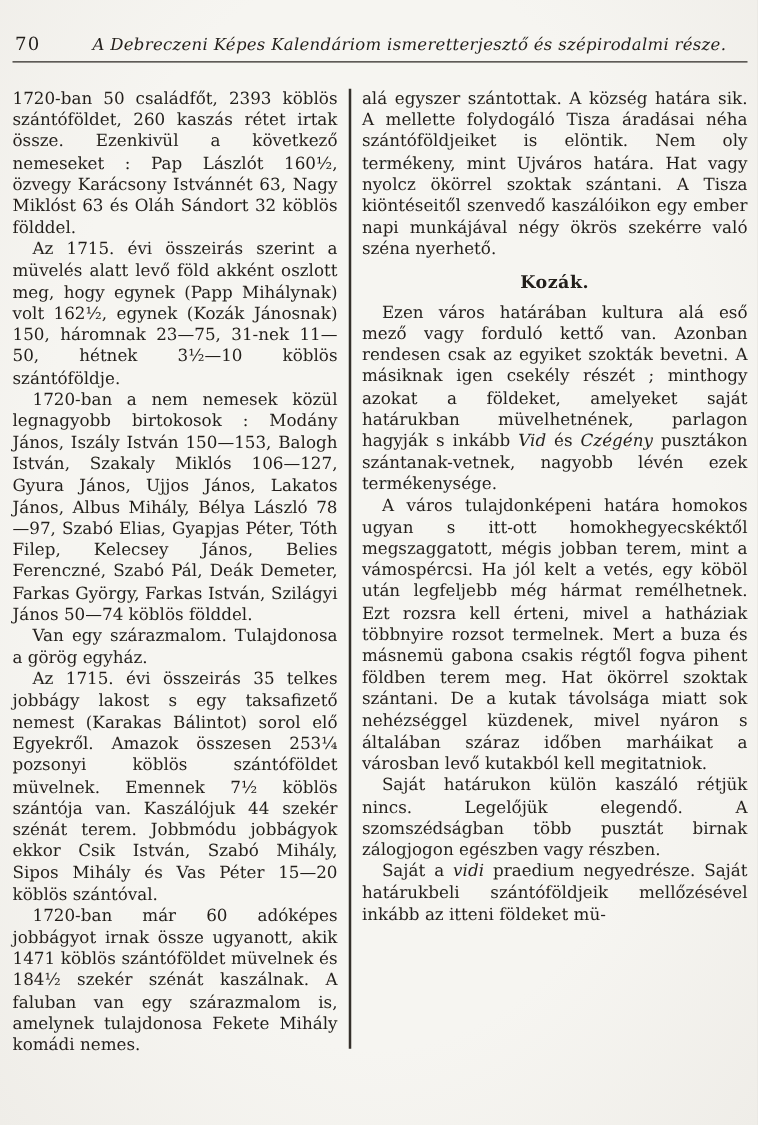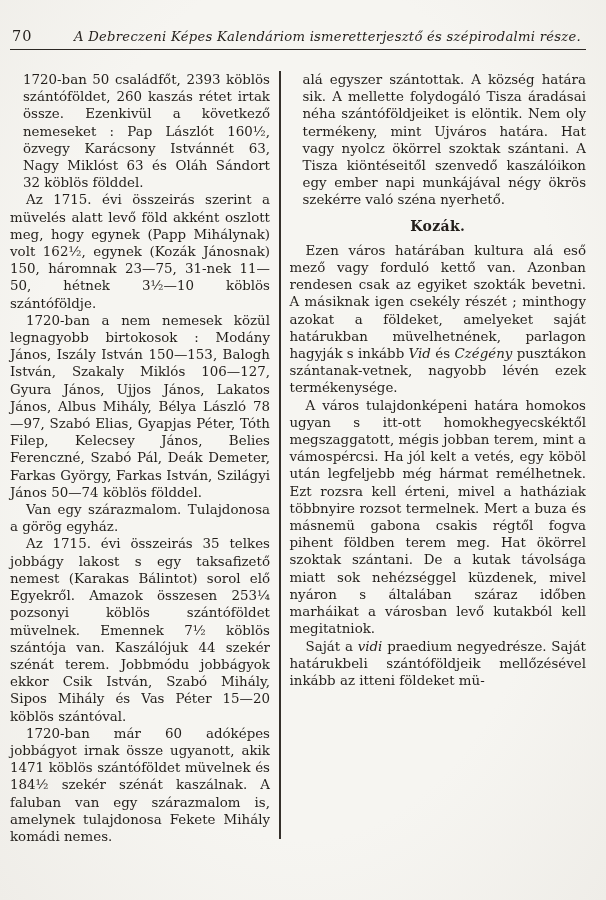--- a/index.html
+++ b/index.html
@@ -14,21 +14,21 @@
   }
   .page {
     position: relative;
     width: 606px;
     height: 900px;
     box-sizing: border-box;
     background:
       radial-gradient(ellipse at 50% 45%, #f6f5f1 62%, #efede8 100%);
     color: #221e1a;
     overflow: hidden;
-    padding: 28px 20px 0 10px;
+    padding: 28px 8px 0 10px;
   }
   .hdr {
     display: flex;
     align-items: baseline;
     padding: 0 2px 5px 2px;
   }
   .pagenum {
     font-size: 14.5px;
     width: 62px;
     flex: 0 0 auto;
@@ -74,21 +74,20 @@
     flex: 1 1 auto;
     padding-left: 9px;
     box-sizing: border-box;
   }
   p {
     margin: 0;
     text-indent: 16px;
   }
   p.cont {
     text-indent: 0;
-    margin-left: 13px;
   }
   h2.section {
     font-size: 14px;
     font-weight: bold;
     text-align: center;
     text-indent: 0;
     letter-spacing: 0.4px;
     margin: 9px 0 7px 0;
   }
   .it { font-style: italic; }
@@ -118,19 +117,20 @@
 
     <div class="col-sep"></div>
 
     <div class="col col-right">
       <p class="cont">alá egyszer szántottak. A község határa sik. A mellette folydogáló Tisza áradásai néha szántóföldjeiket is elöntik. Nem oly termékeny, mint Ujváros határa. Hat vagy nyolcz ökörrel szoktak szántani. A Tisza kiöntéseitől szenvedő kaszálóikon egy ember napi munkájával négy ökrös szekérre való széna nyerhető.</p>
       <h2 class="section">Kozák.</h2>
       <p>
         <span>Ezen város határában kultura alá eső mező vagy forduló kettő van. Azonban rendesen csak az egyiket szokták bevetni. A másiknak igen csekély részét ; minthogy azokat a földeket, amelyeket saját határukban müvelhetnének, parlagon hagyják s inkább </span><span class="it">Vid</span><span> és </span><span class="it">Czégény</span><span> pusztákon szántanak-vetnek, nagyobb lévén ezek termékenysége.</span>
       </p>
       <p>A város tulajdonképeni határa homokos ugyan s itt-ott homokhegyecskéktől megszaggatott, mégis jobban terem, mint a vámospércsi. Ha jól kelt a vetés, egy köböl után legfeljebb még hármat remélhetnek. Ezt rozsra kell érteni, mivel a hatháziak többnyire rozsot termelnek. Mert a buza és másnemü gabona csakis régtől fogva pihent földben terem meg. Hat ökörrel szoktak szántani. De a kutak távolsága miatt sok nehézséggel küzdenek, mivel nyáron s általában száraz időben marháikat a városban levő kutakból kell megitatniok.</p>
+      <p>Saját határukon külön kaszáló rétjük nincs. Legelőjük elegendő. A szomszédságban több pusztát birnak zálogjogon egészben vagy részben.</p>
       <p>
         <span>Saját a </span><span class="it">vidi</span><span> praedium negyedrésze. Saját határukbeli szántóföldjeik mellőzésével inkább az itteni földeket mü-</span>
       </p>
     </div>
 
   </div>
 </div>
 
 </body></html>

